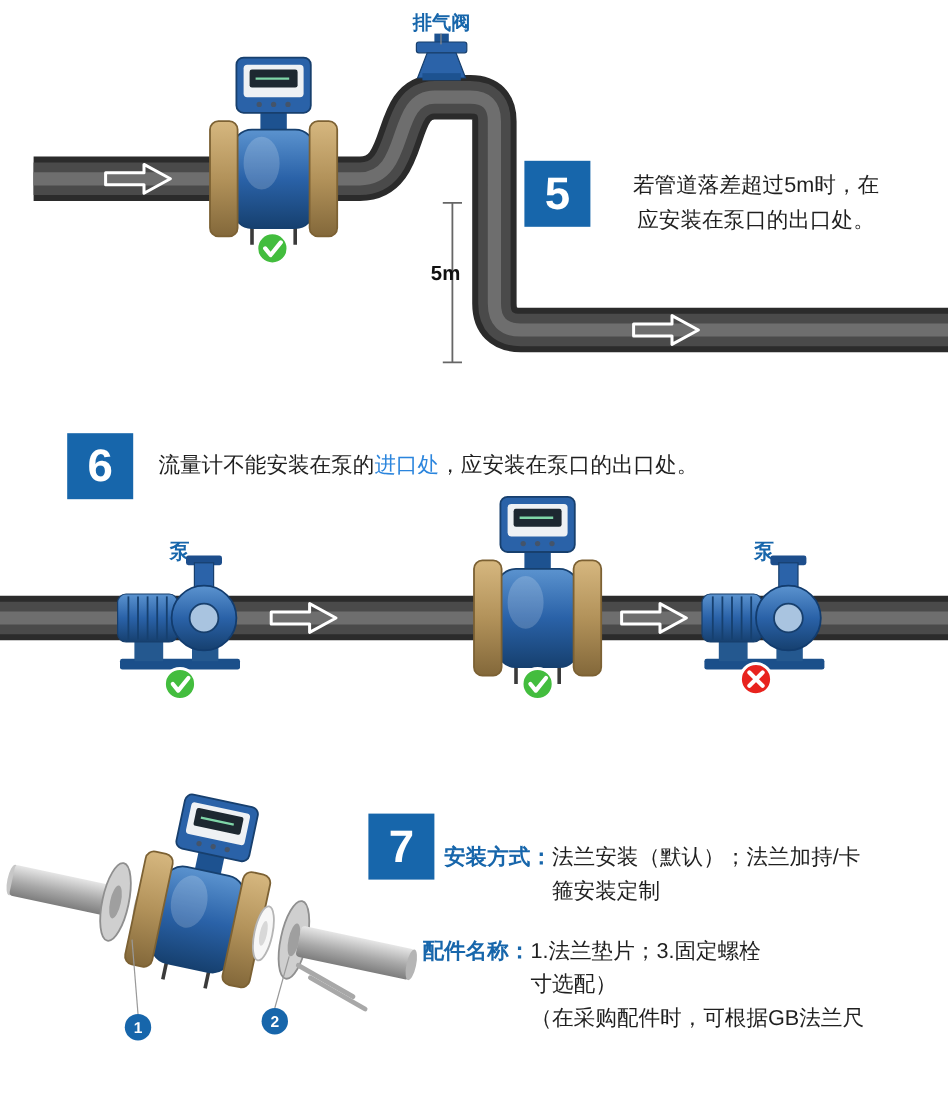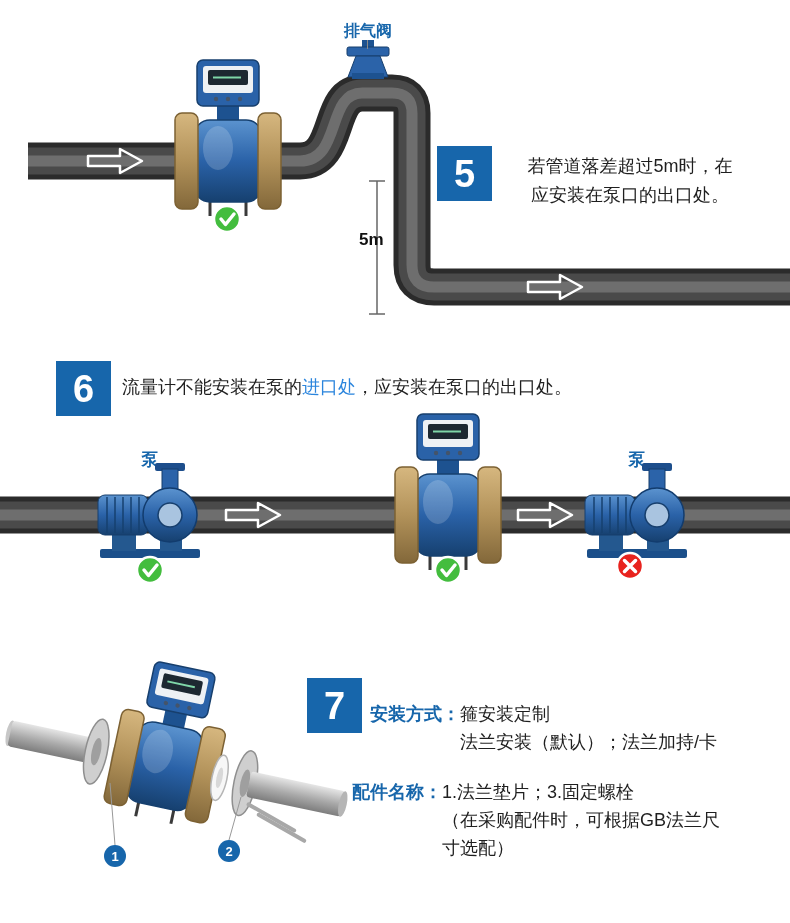--- a/index.html
+++ b/index.html
@@ -93,21 +93,21 @@
         <path d="M -6 0 L -1.5 5.5 L 7 -5" fill="none" stroke="#ffffff" stroke-width="3.5" stroke-linecap="round" stroke-linejoin="round"></path>
       </g>
 
       <g id="crossmark">
         <circle r="13" style="fill:var(--cross-red,#e8231e)" stroke="#ffffff" stroke-width="2.5"></circle>
         <path d="M -5.5 -5.5 L 5.5 5.5 M 5.5 -5.5 L -5.5 5.5" stroke="#ffffff" stroke-width="3.5" stroke-linecap="round"></path>
       </g>
     </defs>
   </svg>
 
-  <section style="top:16px; height:345px;">
+  <section style="top:4px; height:345px;">
     <svg class="abs" style="left:0; top:0;" width="790" height="312" viewBox="0 0 790 312">
 
       <g>
         <path d="M 28 145 L 300 145 C 342 145 326 77 362 77 L 392 77 Q 412 77 412 97 L 412 249 Q 412 271 434 271 L 792 271" fill="none" stroke="#2b2b2b" stroke-width="37"></path>
         <path d="M 28 145 L 300 145 C 342 145 326 77 362 77 L 392 77 Q 412 77 412 97 L 412 249 Q 412 271 434 271 L 792 271" fill="none" stroke="#4a4a4a" stroke-width="27"></path>
         <path d="M 28 145 L 300 145 C 342 145 326 77 362 77 L 392 77 Q 412 77 412 97 L 412 249 Q 412 271 434 271 L 792 271" fill="none" stroke="#6e6e6e" stroke-width="11"></path>
       </g>
 
       <g stroke="#666" stroke-width="1.5">
         <line x1="377" y1="165" x2="377" y2="298"></line>
@@ -145,21 +145,21 @@
 
     <div class="abs body-text" style="left:500px; top:136px; width:260px;text-align:center;">
       <div>若管道落差超过5m时，在</div>
       <div>应安装在泵口的出口处。</div>
     </div>
   </section>
 
   <section style="top:355px; height:285px;">
     <div class="badge" style="left:56px; top:6px;">6</div>
 
-    <div class="abs body-text" style="left:122px; top:18px; white-space:nowrap;text-align:center;">
+    <div class="abs body-text" style="left:132px; top:18px; white-space:nowrap;text-align:center;">
       <span>流量计不能安装在泵的</span><span class="hl">进口处</span><span>，应安装在泵口的出口处。</span>
     </div>
 
     <div class="pump-label" style="left:130px; top:93px;">泵</div>
     <div class="pump-label" style="left:617px; top:93px;">泵</div>
 
     <svg class="abs" style="left:0; top:45px;" width="790" height="235" viewBox="0 0 790 235">
       <g>
         <path d="M -2 115 L 792 115" fill="none" stroke="#2b2b2b" stroke-width="37"></path>
         <path d="M -2 115 L 792 115" fill="none" stroke="#4a4a4a" stroke-width="27"></path>
@@ -226,28 +226,28 @@
         <circle cx="229" cy="196" r="11" style="fill:var(--badge-blue,#1766ab)"></circle>
         <text x="229" y="196" text-anchor="middle" dominant-baseline="central" fill="#fff" font-size="13" font-weight="bold">2</text>
       </g>
     </svg>
 
     <div class="badge" style="left:307px; top:38px;">7</div>
 
     <div class="abs s7-row" style="left:370px; top:44px; width:400px;">
       <span class="blue-label">安装方式：</span>
       <div>
+        <div>法兰安装（默认）；法兰加持/卡</div>
         <div>箍安装定制</div>
-        <div>法兰安装（默认）；法兰加持/卡</div>
       </div>
     </div>
 
     <div class="abs s7-row" style="left:352px; top:122px; width:400px;">
       <span class="blue-label">配件名称：</span>
       <div>
         <div>1.法兰垫片；3.固定螺栓</div>
+        <div>寸选配）</div>
         <div>（在采购配件时，可根据GB法兰尺</div>
-        <div>寸选配）</div>
       </div>
     </div>
   </section>
 
 </div>
 
 </body></html>

